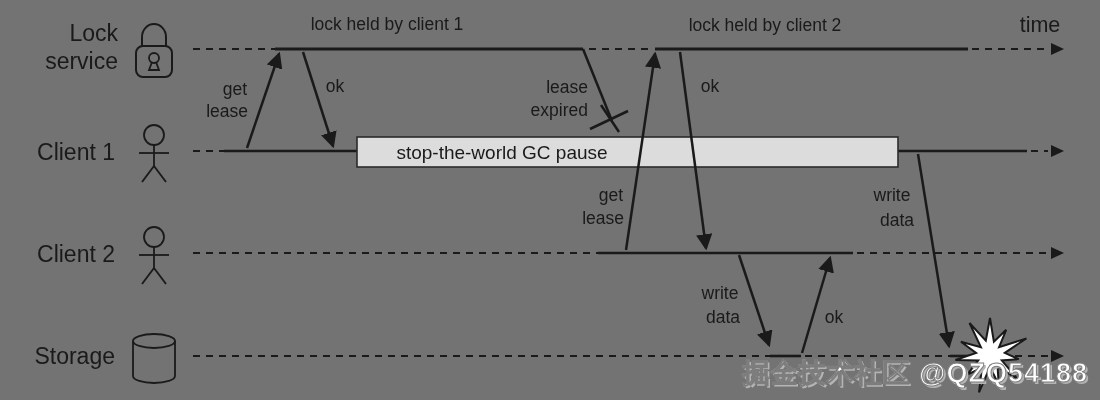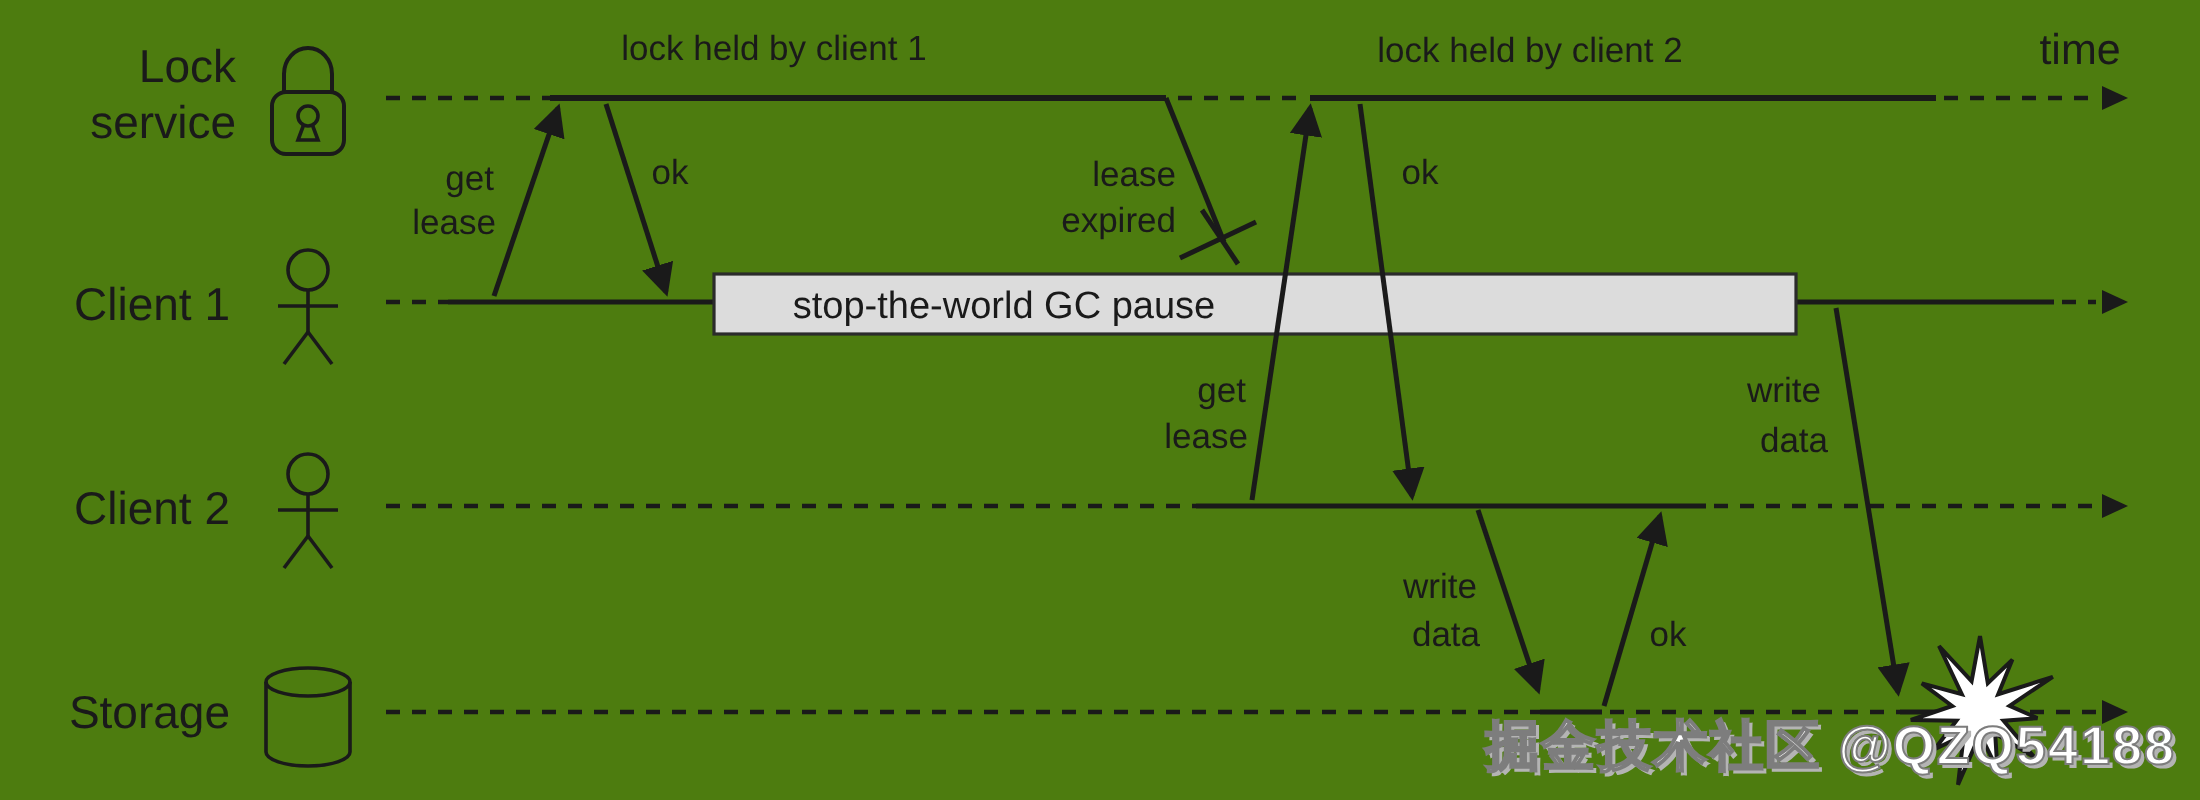--- a/index.html
+++ b/index.html
@@ -1,17 +1,17 @@
 <!DOCTYPE html>
 <html><head>
 <meta charset="utf-8">
 <style>
   html,body{margin:0;padding:0;background:#ffffff;}
   .stage{
-    position:relative;width:1100px;height:400px;background:#4d7c0f;overflow:hidden;
+    position:relative;width:1100px;height:400px;background:#737373;overflow:hidden;
     font-family:"Liberation Sans",sans-serif;
   }
   svg text{fill:#1a1a1a;font-family:"Liberation Sans",sans-serif;}
   .lane-label{font-size:23px;}
   .ann{font-size:17.5px;}
   .span-label{font-size:17.5px;}
   .gc-label{font-size:19px;}
   .time-label{font-size:21.5px;}
   .wm-main{font-size:27px;font-weight:bold;fill:#ffffff;stroke:#7d7d7d;stroke-width:1;letter-spacing:1px;}
   .wm-shadow{font-size:27px;font-weight:bold;fill:#b4b4b4;letter-spacing:1px;}

